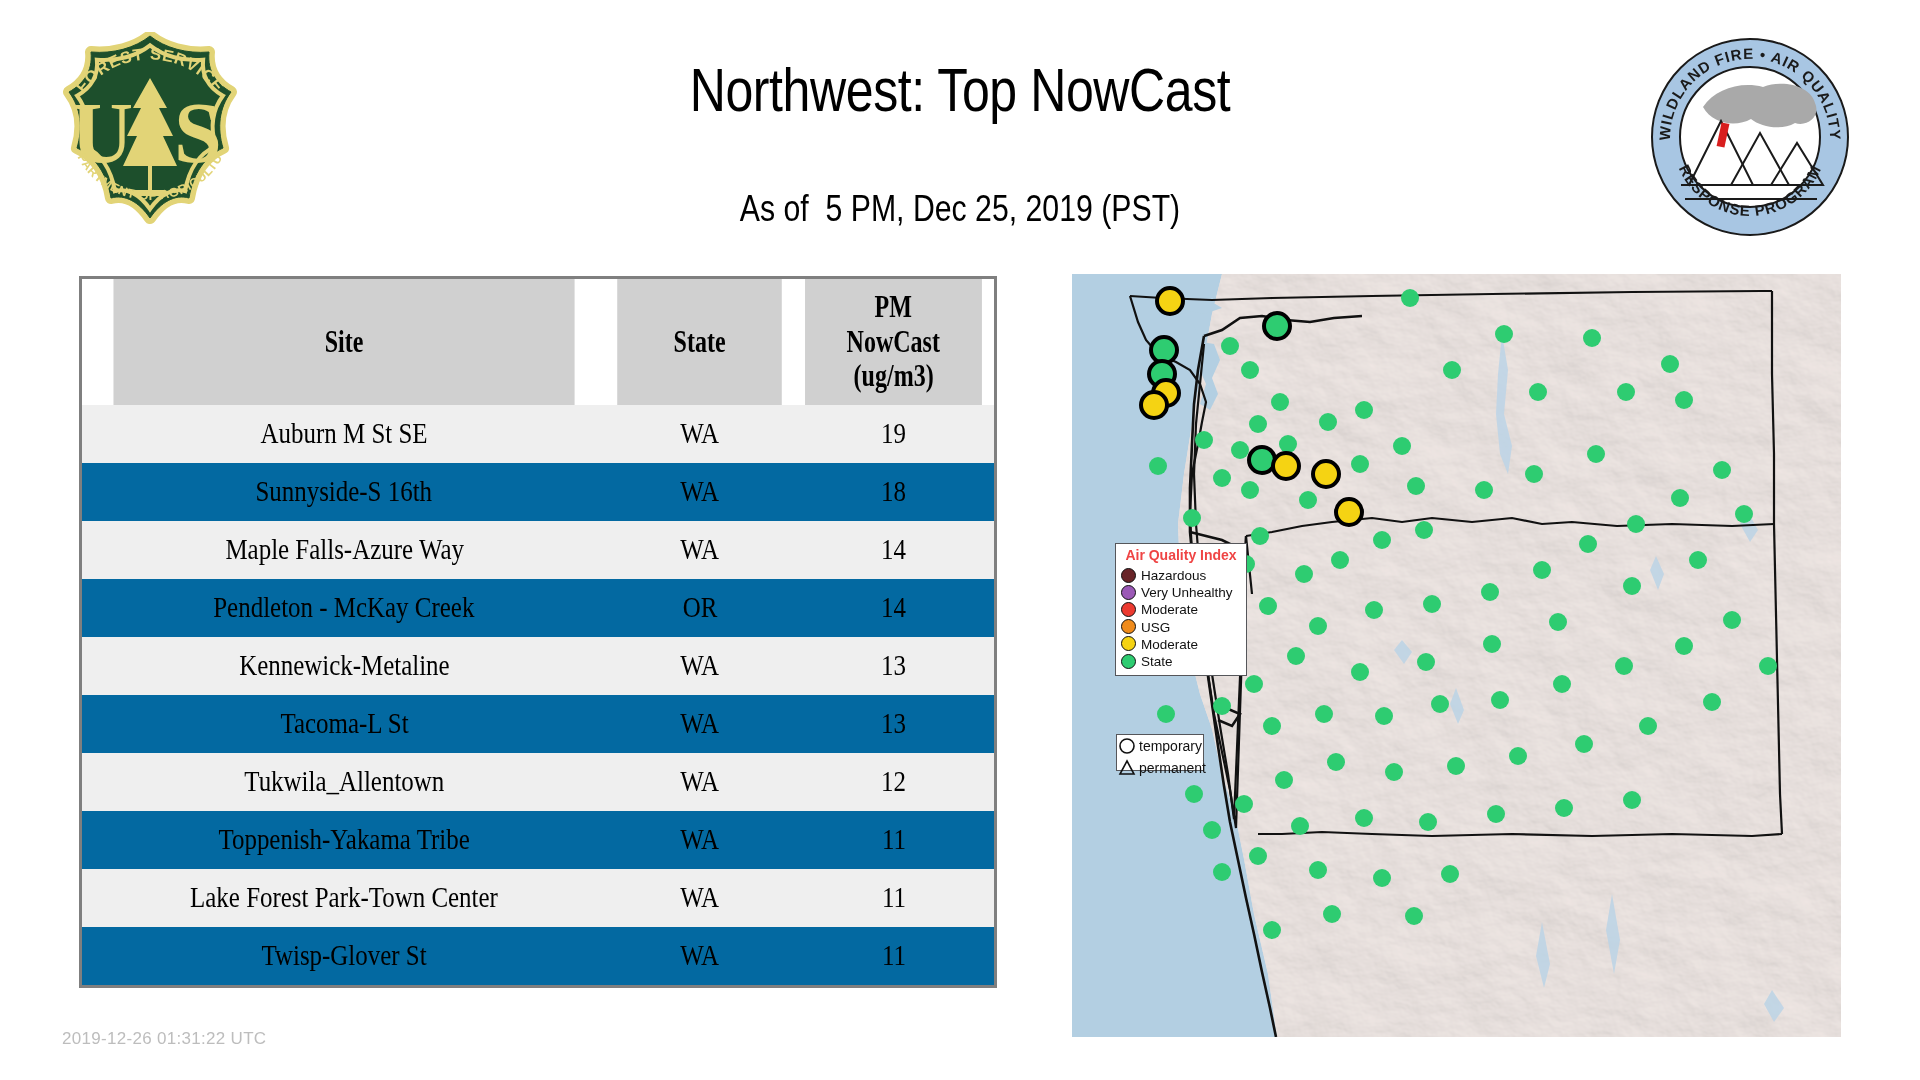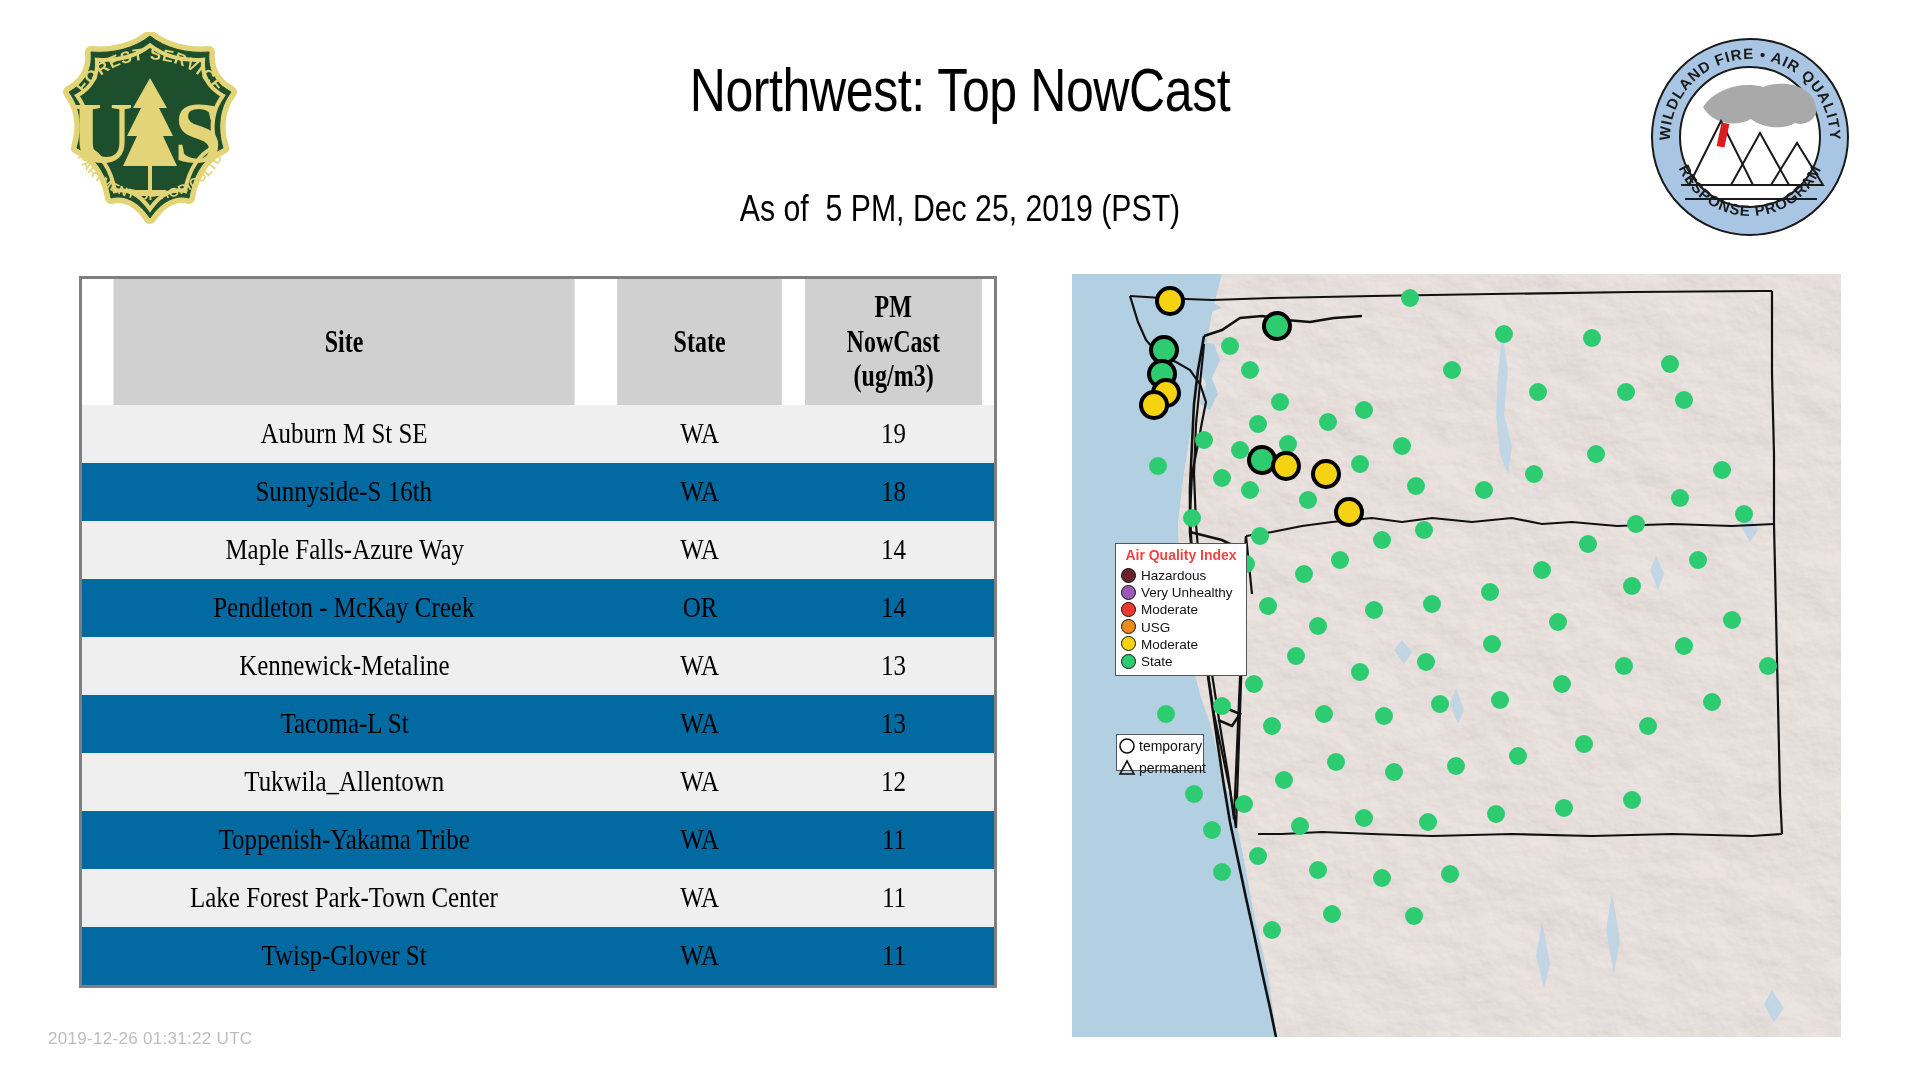--- a/index.html
+++ b/index.html
@@ -111,21 +111,21 @@
   }
   table.nowcast tbody tr.odd td { background: #efefef; }
   table.nowcast tbody tr.even td { background: #0369a1; }
   col.c-site  { width: 57.5%; }
   col.c-state { width: 20.5%; }
   col.c-pm    { width: 22.0%; }
 
   
   #timestamp {
     position: absolute;
-    left: 48px;
+    left: 62px;
     top: 1029px;
     font-size: 17px;
     color: #bdbdbd;
     font-family: "Liberation Sans", sans-serif;
     letter-spacing: 0.3px;
   }
 
   
   #map {
     position: absolute;

